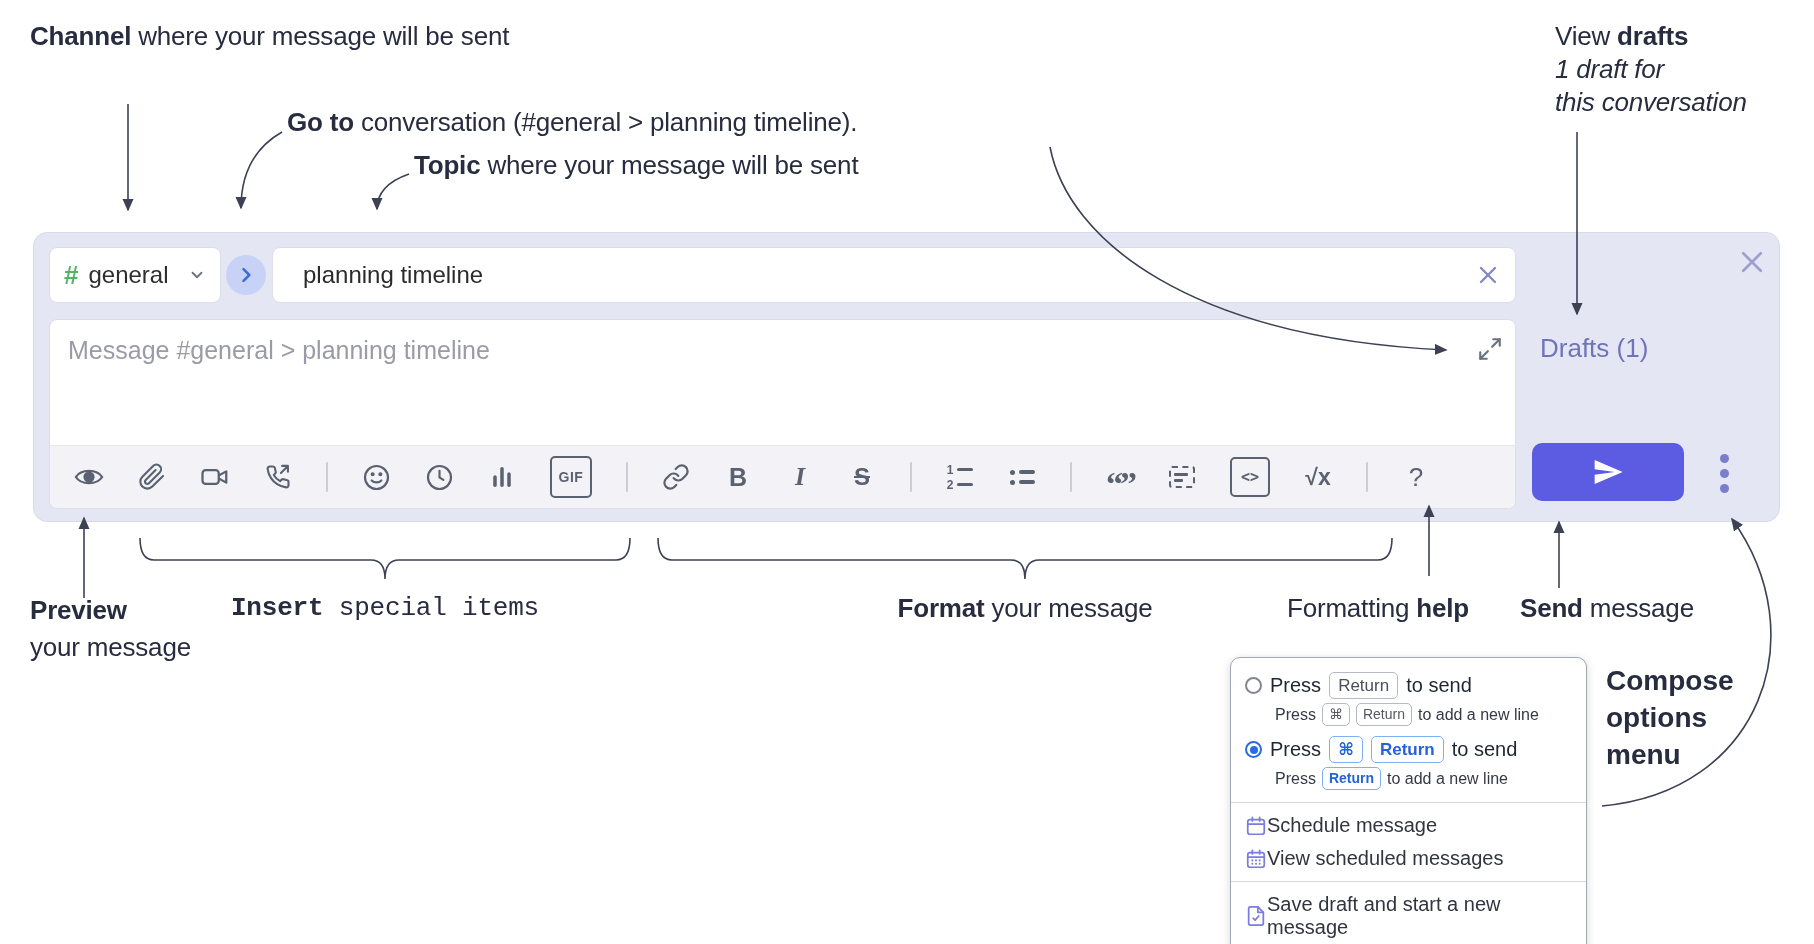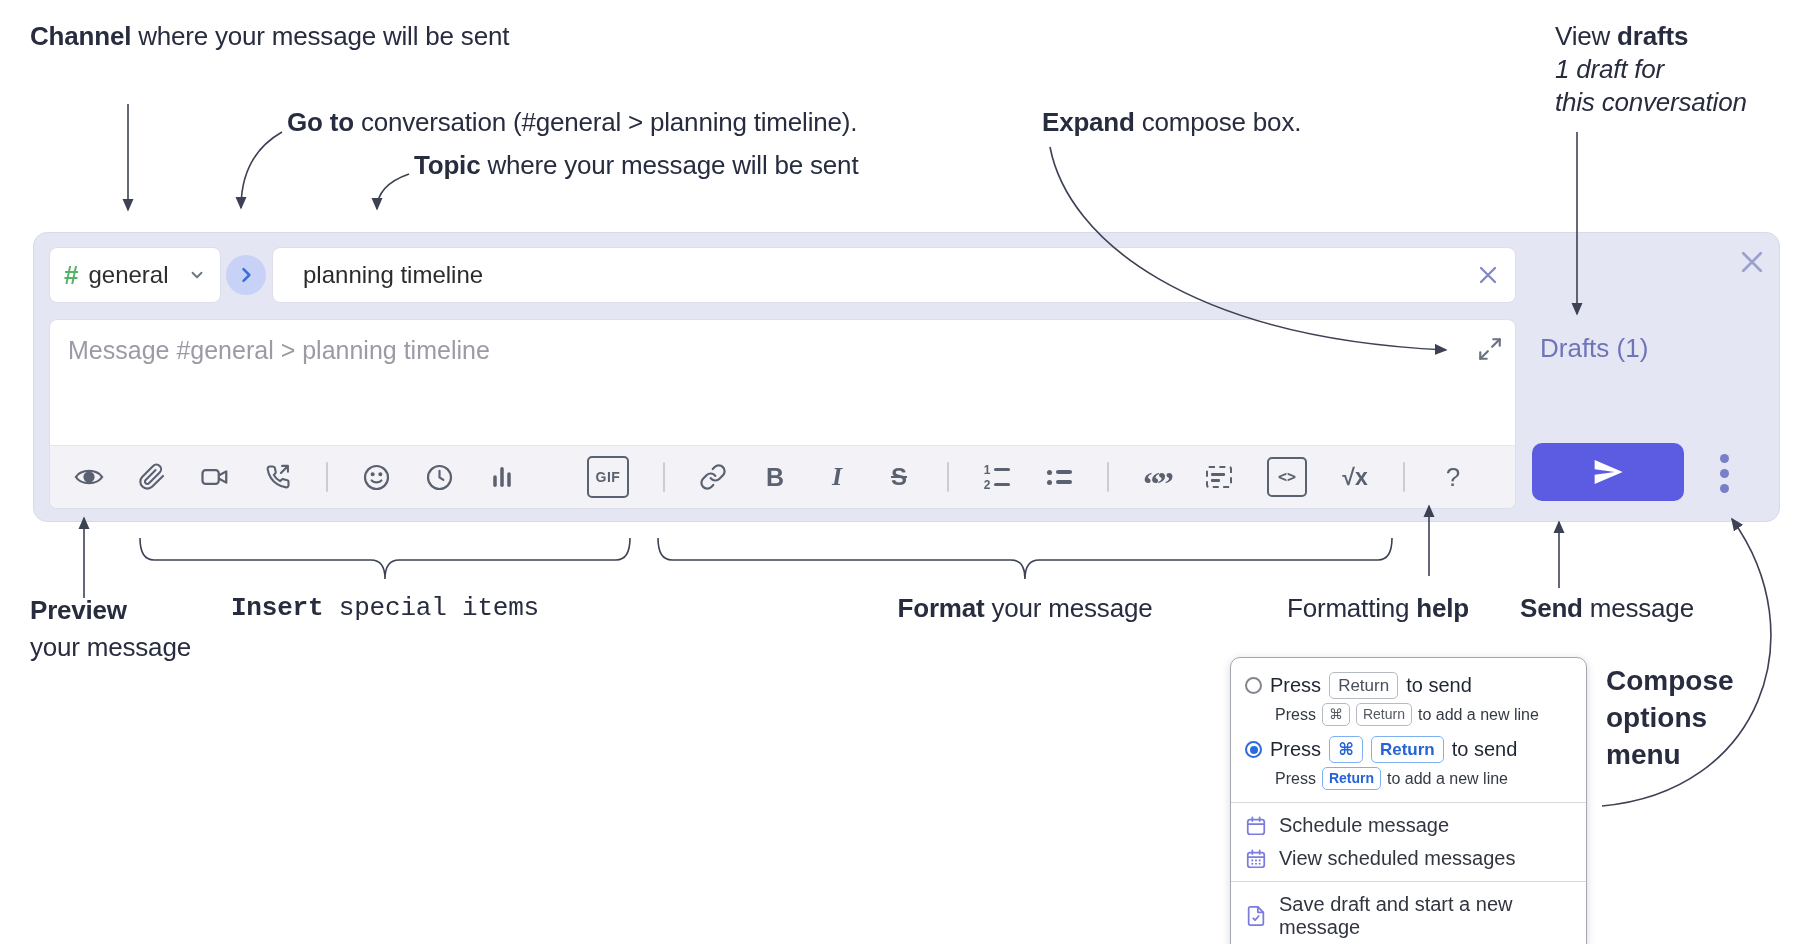--- a/index.html
+++ b/index.html
@@ -31,21 +31,21 @@
   .msg-box textarea{display:block;width:100%;height:124px;border:none;outline:none;resize:none;background:transparent;font-family:inherit;font-size:25px;color:#333;padding:16px 18px;box-sizing:border-box;}
   .msg-box textarea::placeholder{color:#9b9ba6;}
   .expand-btn{position:absolute;right:12px;top:16px;cursor:pointer;}
 
   .toolbar{position:absolute;left:0;right:0;bottom:0;height:62px;background:#f3f3f7;border-top:1px solid #e6e6ee;border-radius:0 0 8px 8px;display:flex;align-items:center;gap:34px;padding-left:24px;color:#5a6170;}
   .tool{display:flex;align-items:center;justify-content:center;min-width:28px;height:34px;cursor:pointer;color:#5a6170;}
   .tb-div{width:2px;height:30px;background:#cbccd6;border-radius:1px;}
   .txt-ic{font-size:25px;font-weight:bold;color:#5a6170;}
   .italic-ic{font-family:"Liberation Serif","DejaVu Serif",serif;font-style:italic;font-size:26px;font-weight:bold;}
   .strike-ic{text-decoration:line-through;font-weight:bold;font-size:24px;}
-  .gif-badge{border:2px solid #5a6170;border-radius:5px;font-size:14px;font-weight:bold;padding:2px 5px;letter-spacing:0.5px;margin-left:37px;}
+  .gif-badge{border:2px solid #5a6170;border-radius:5px;font-size:14px;font-weight:bold;padding:2px 5px;letter-spacing:0.5px;}
   .quote-ic{font-family:"Liberation Serif","DejaVu Serif",serif;font-size:34px;font-weight:bold;letter-spacing:-3px;line-height:10px;padding-top:14px;}
   .code-box{border:2px solid #5a6170;border-radius:5px;font-size:15px;font-weight:bold;padding:1px 4px;font-family:"DejaVu Sans Mono",monospace;}
   .math-ic{font-size:23px;font-weight:bold;}
   .help-ic{font-size:26px;}
   .nl-col{display:flex;flex-direction:column;gap:5px;}
   .nl-row{display:flex;align-items:center;gap:4px;}
   .nl-row i{font-style:normal;font-size:12px;font-weight:bold;line-height:10px;}
   .nl-bar{width:16px;height:3.5px;background:currentColor;border-radius:2px;display:inline-block;}
   .nl-dot{width:5px;height:5px;background:currentColor;border-radius:50%;display:inline-block;}
   .spoiler-box{width:26px;height:22px;border:2px dashed #5a6170;border-radius:3px;display:flex;flex-direction:column;gap:3px;justify-content:center;padding-left:3px;box-sizing:border-box;}
@@ -62,21 +62,21 @@
   .popup{position:absolute;left:1230px;top:657px;width:357px;background:#fff;border:1.5px solid #a3a7b3;border-radius:10px;box-shadow:0 2px 8px rgba(40,40,60,.18);z-index:5;padding:10px 14px;box-sizing:border-box;font-size:20px;color:#1f2533;}
   .opt-main{display:flex;align-items:center;gap:8px;padding:4px 0;cursor:pointer;}
   .opt-sub{display:flex;align-items:center;gap:6px;padding:0 0 6px 30px;font-size:16px;color:#343946;}
   .radio{width:17px;height:17px;border:2px solid #81868f;border-radius:50%;box-sizing:border-box;position:relative;flex:none;}
   .radio.selected{border-color:#2b6be0;}
   .radio.selected::after{content:"";position:absolute;left:2.5px;top:2.5px;width:8px;height:8px;border-radius:50%;background:#2b6be0;}
   .key{display:inline-block;border:1px solid #b6bac3;border-radius:5px;background:#fff;color:#4a4f5b;padding:0 8px;font-size:17px;line-height:25px;}
   .key.sm{font-size:14px;line-height:21px;padding:0 6px;color:#555962;}
   .key.blue{border-color:#7fb0f2;color:#2563d8;font-weight:bold;}
   .menu-div{border-top:1px solid #d6d8de;margin:6px -14px;}
-  .menu-item{display:flex;align-items:center;gap:12px;padding:5px 0;font-size:20px;color:#31353f;cursor:pointer;}
+  .menu-item{display:flex;align-items:center;padding:5px 0;font-size:20px;color:#31353f;cursor:pointer;}
   .menu-item svg{flex:none;}
 
   .co-note{position:absolute;left:1606px;top:662px;font-size:28px;line-height:37px;font-weight:bold;}
   .co-note .reg{font-weight:bold;}
 </style>
 </head>
 <body>
 
 <div class="page">
 
@@ -110,23 +110,20 @@
   <div class="note" style="left:414px;top:149px;">
     <span class="b">Topic</span><span> where your message will be sent</span>
   </div>
 
   <div class="note" style="left:1555px;top:20px;">
     <div><span>View </span><span class="b">drafts</span></div>
     <div class="it">1 draft for</div>
     <div class="it">this conversation</div>
   </div>
 
-  <div class="note" style="left:1042px;top:106px;">
-    <span class="b">Expand</span><span> compose box.</span>
-  </div>
 
   <div class="compose">
 
     <div class="channel-btn white-box">
       <span class="hash">#</span>
       <span class="chan-name">general</span>
       <svg width="18" height="18" viewBox="0 0 24 24">
           <polyline points="6 9 12 15 18 9" fill="none" stroke="#6b7280" stroke-width="2.4" stroke-linecap="round" stroke-linejoin="round"></polyline>
         </svg>
     </div>

